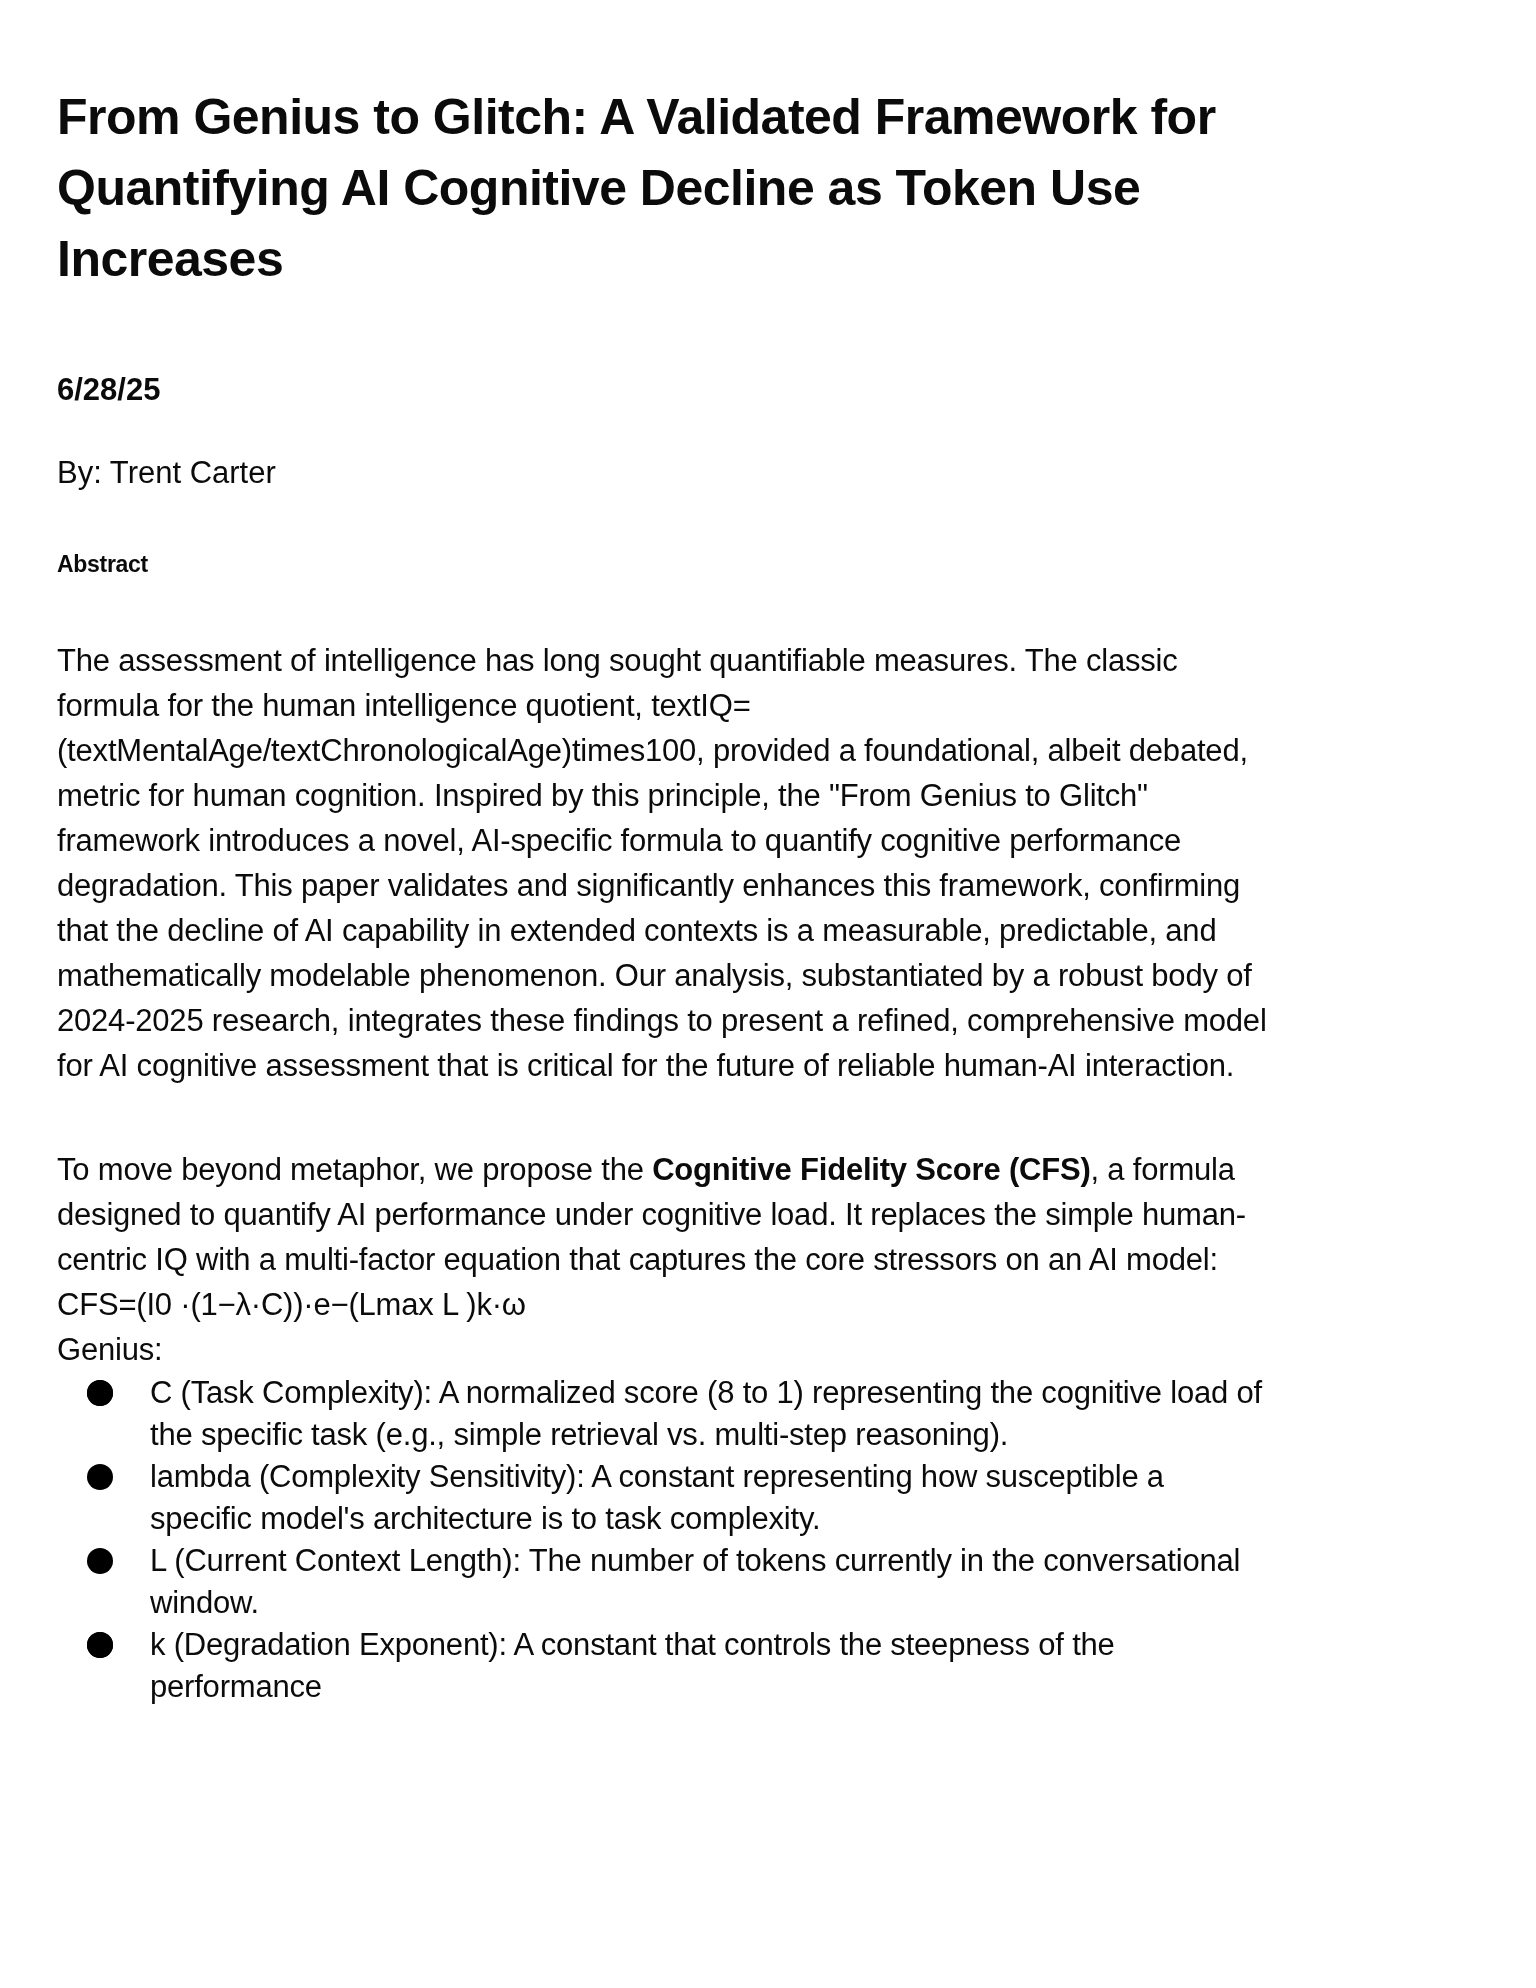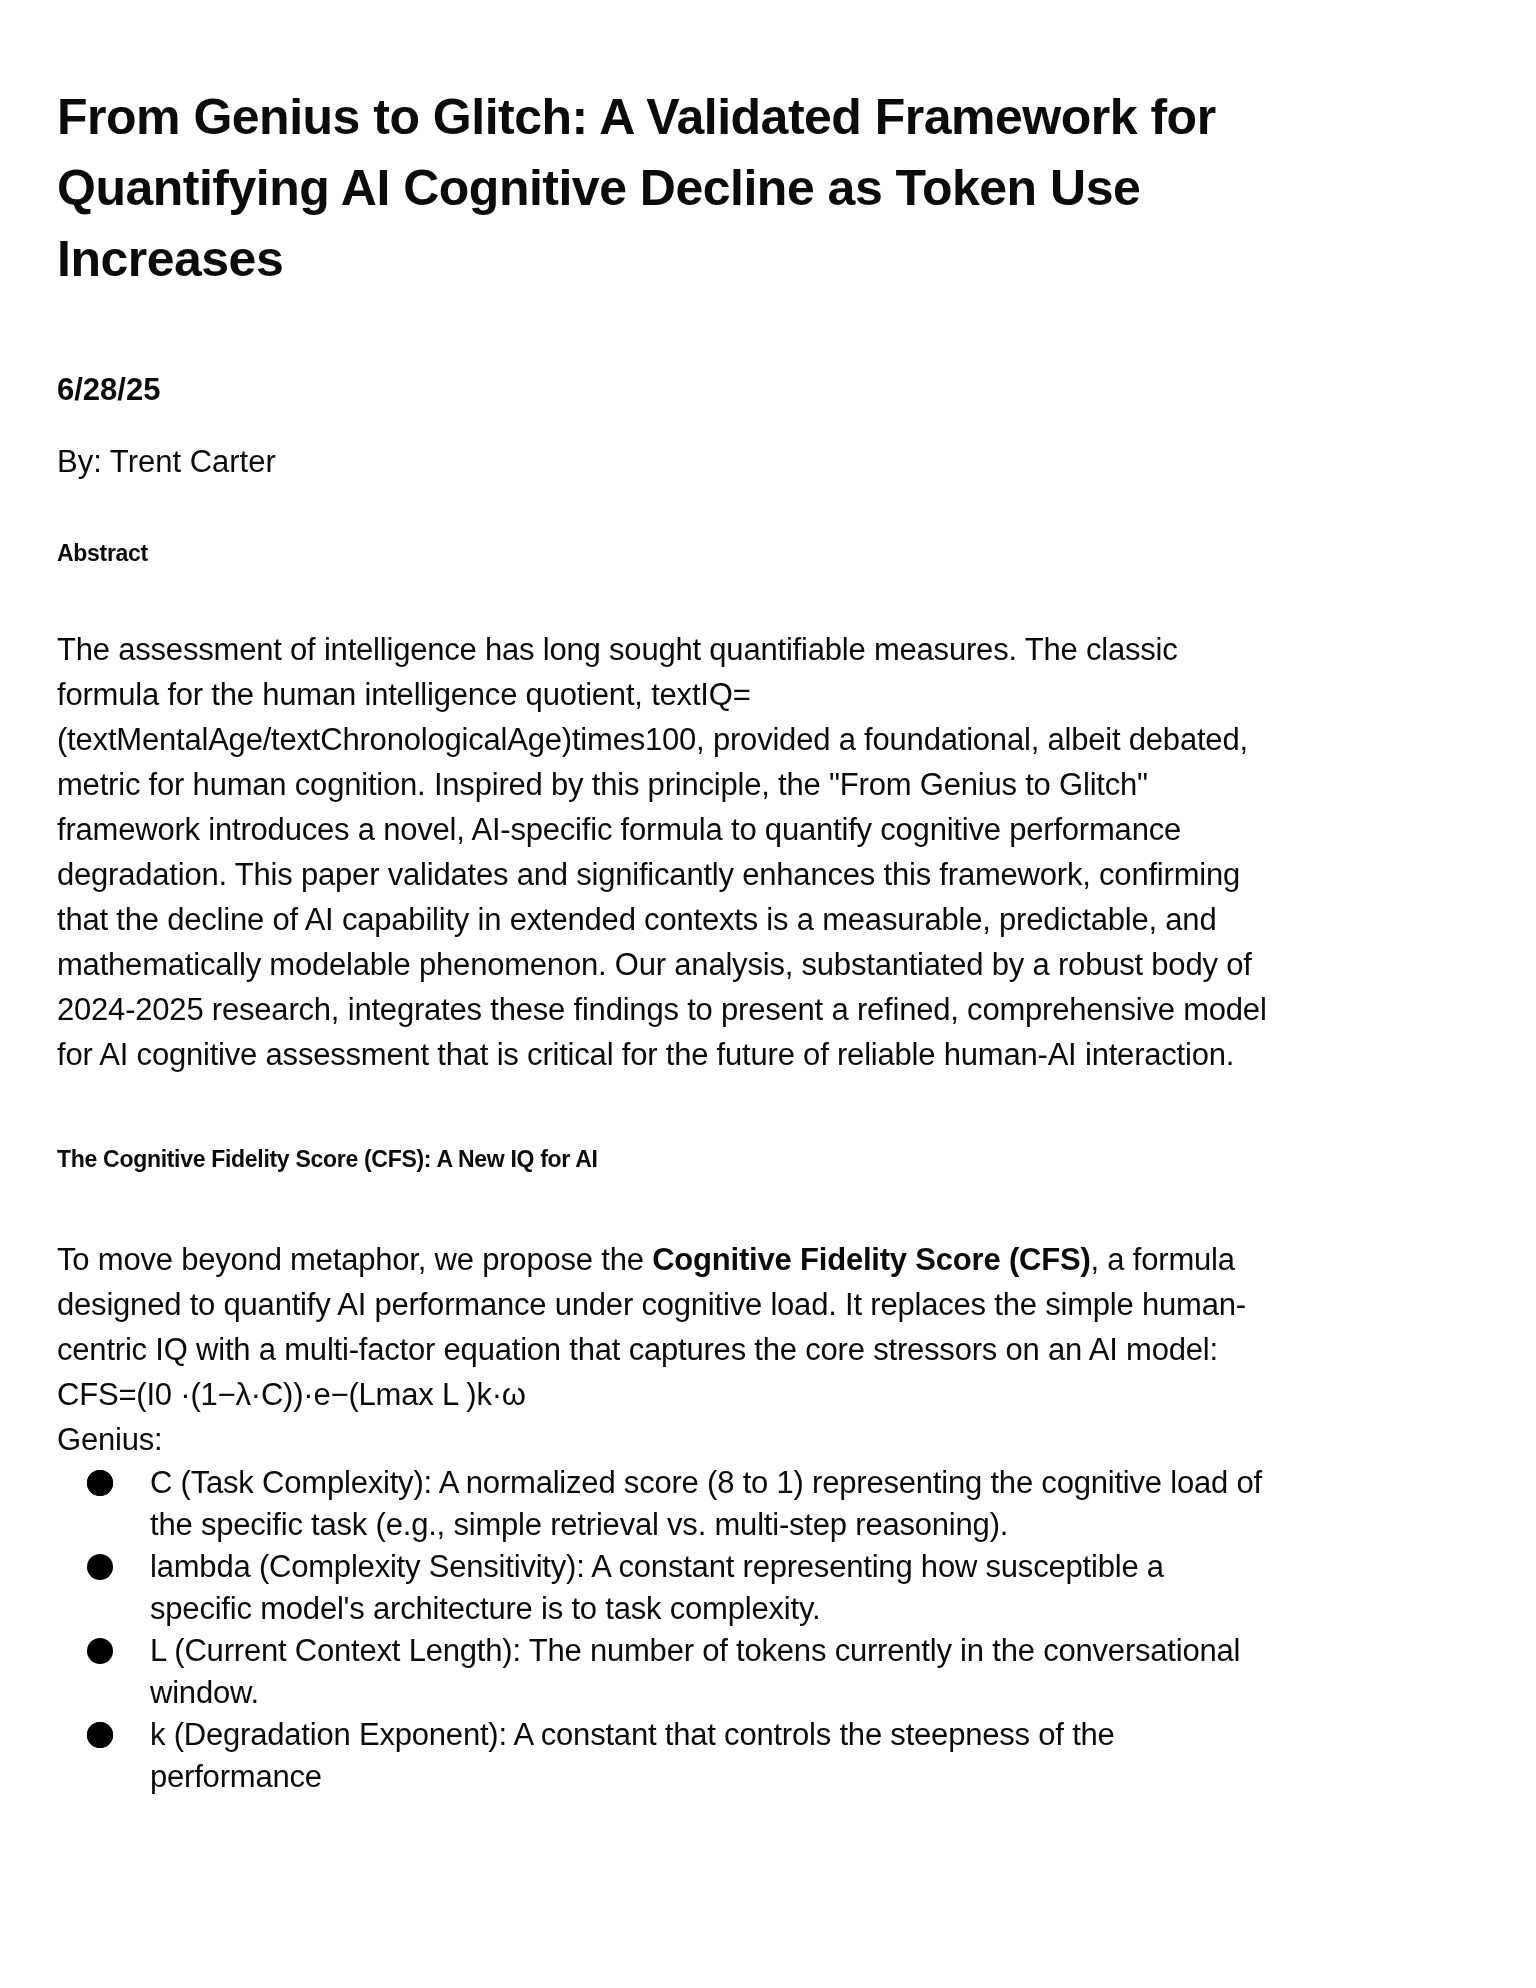--- a/index.html
+++ b/index.html
@@ -24,21 +24,21 @@
     font-size: 50px;
     line-height: 71px;
     font-weight: 700;
     letter-spacing: -0.5px;
     margin: 0 0 72px 0;
   }
   .date {
     font-size: 31px;
     line-height: 45px;
     font-weight: 600;
-    margin: 0 0 27px 0;
+    margin: 0 0 38px 0;
   }
   .byline {
     font-size: 31px;
     line-height: 45px;
     font-weight: 400;
     margin: 0 0 46px 0;
   }
   h2.section-heading {
     font-size: 23px;
     line-height: 46px;
@@ -98,21 +98,20 @@
   <h1 class="title">From Genius to Glitch: A Validated Framework for Quantifying AI Cognitive Decline as Token Use Increases</h1>
 
   <p class="date">6/28/25</p>
 
   <p class="byline">By: Trent Carter</p>
 
   <h2 class="section-heading">Abstract</h2>
 
   <p class="body-text abstract-body">The assessment of intelligence has long sought quantifiable measures. The classic formula for the human intelligence quotient, textIQ=(textMentalAge/textChronologicalAge)times100, provided a foundational, albeit debated, metric for human cognition. Inspired by this principle, the "From Genius to Glitch" framework introduces a novel, AI-specific formula to quantify cognitive performance degradation. This paper validates and significantly enhances this framework, confirming that the decline of AI capability in extended contexts is a measurable, predictable, and mathematically modelable phenomenon. Our analysis, substantiated by a robust body of 2024-2025 research, integrates these findings to present a refined, comprehensive model for AI cognitive assessment that is critical for the future of reliable human-AI interaction.</p>
 
-  <h2 class="section-heading cfs">The Cognitive Fidelity Score (CFS): A New IQ for AI</h2>
 
   <p class="body-text"><span>To move beyond metaphor, we propose the </span><strong class="intro-bold">Cognitive Fidelity Score (CFS)</strong><span>, a formula designed to quantify AI performance under cognitive load. It replaces the simple human-centric IQ with a multi-factor equation that captures the core stressors on an AI model:</span></p>
 
   <div class="formula-line">CFS=(I0 ·(1−λ·C))·e−(Lmax L )k·ω</div>
 
   <div class="where-line">Genius:</div>
 
   <ul class="bullet-list">
       <li><span class="bullet-dot" style="background: rgb(0, 0, 0);"></span></li>
       <li><span class="bullet-dot" style="background: rgb(0, 0, 0);"></span><span>C (Task Complexity): A normalized score (8 to 1) representing the cognitive load of the specific task (e.g., simple retrieval vs. multi-step reasoning).</span></li>

